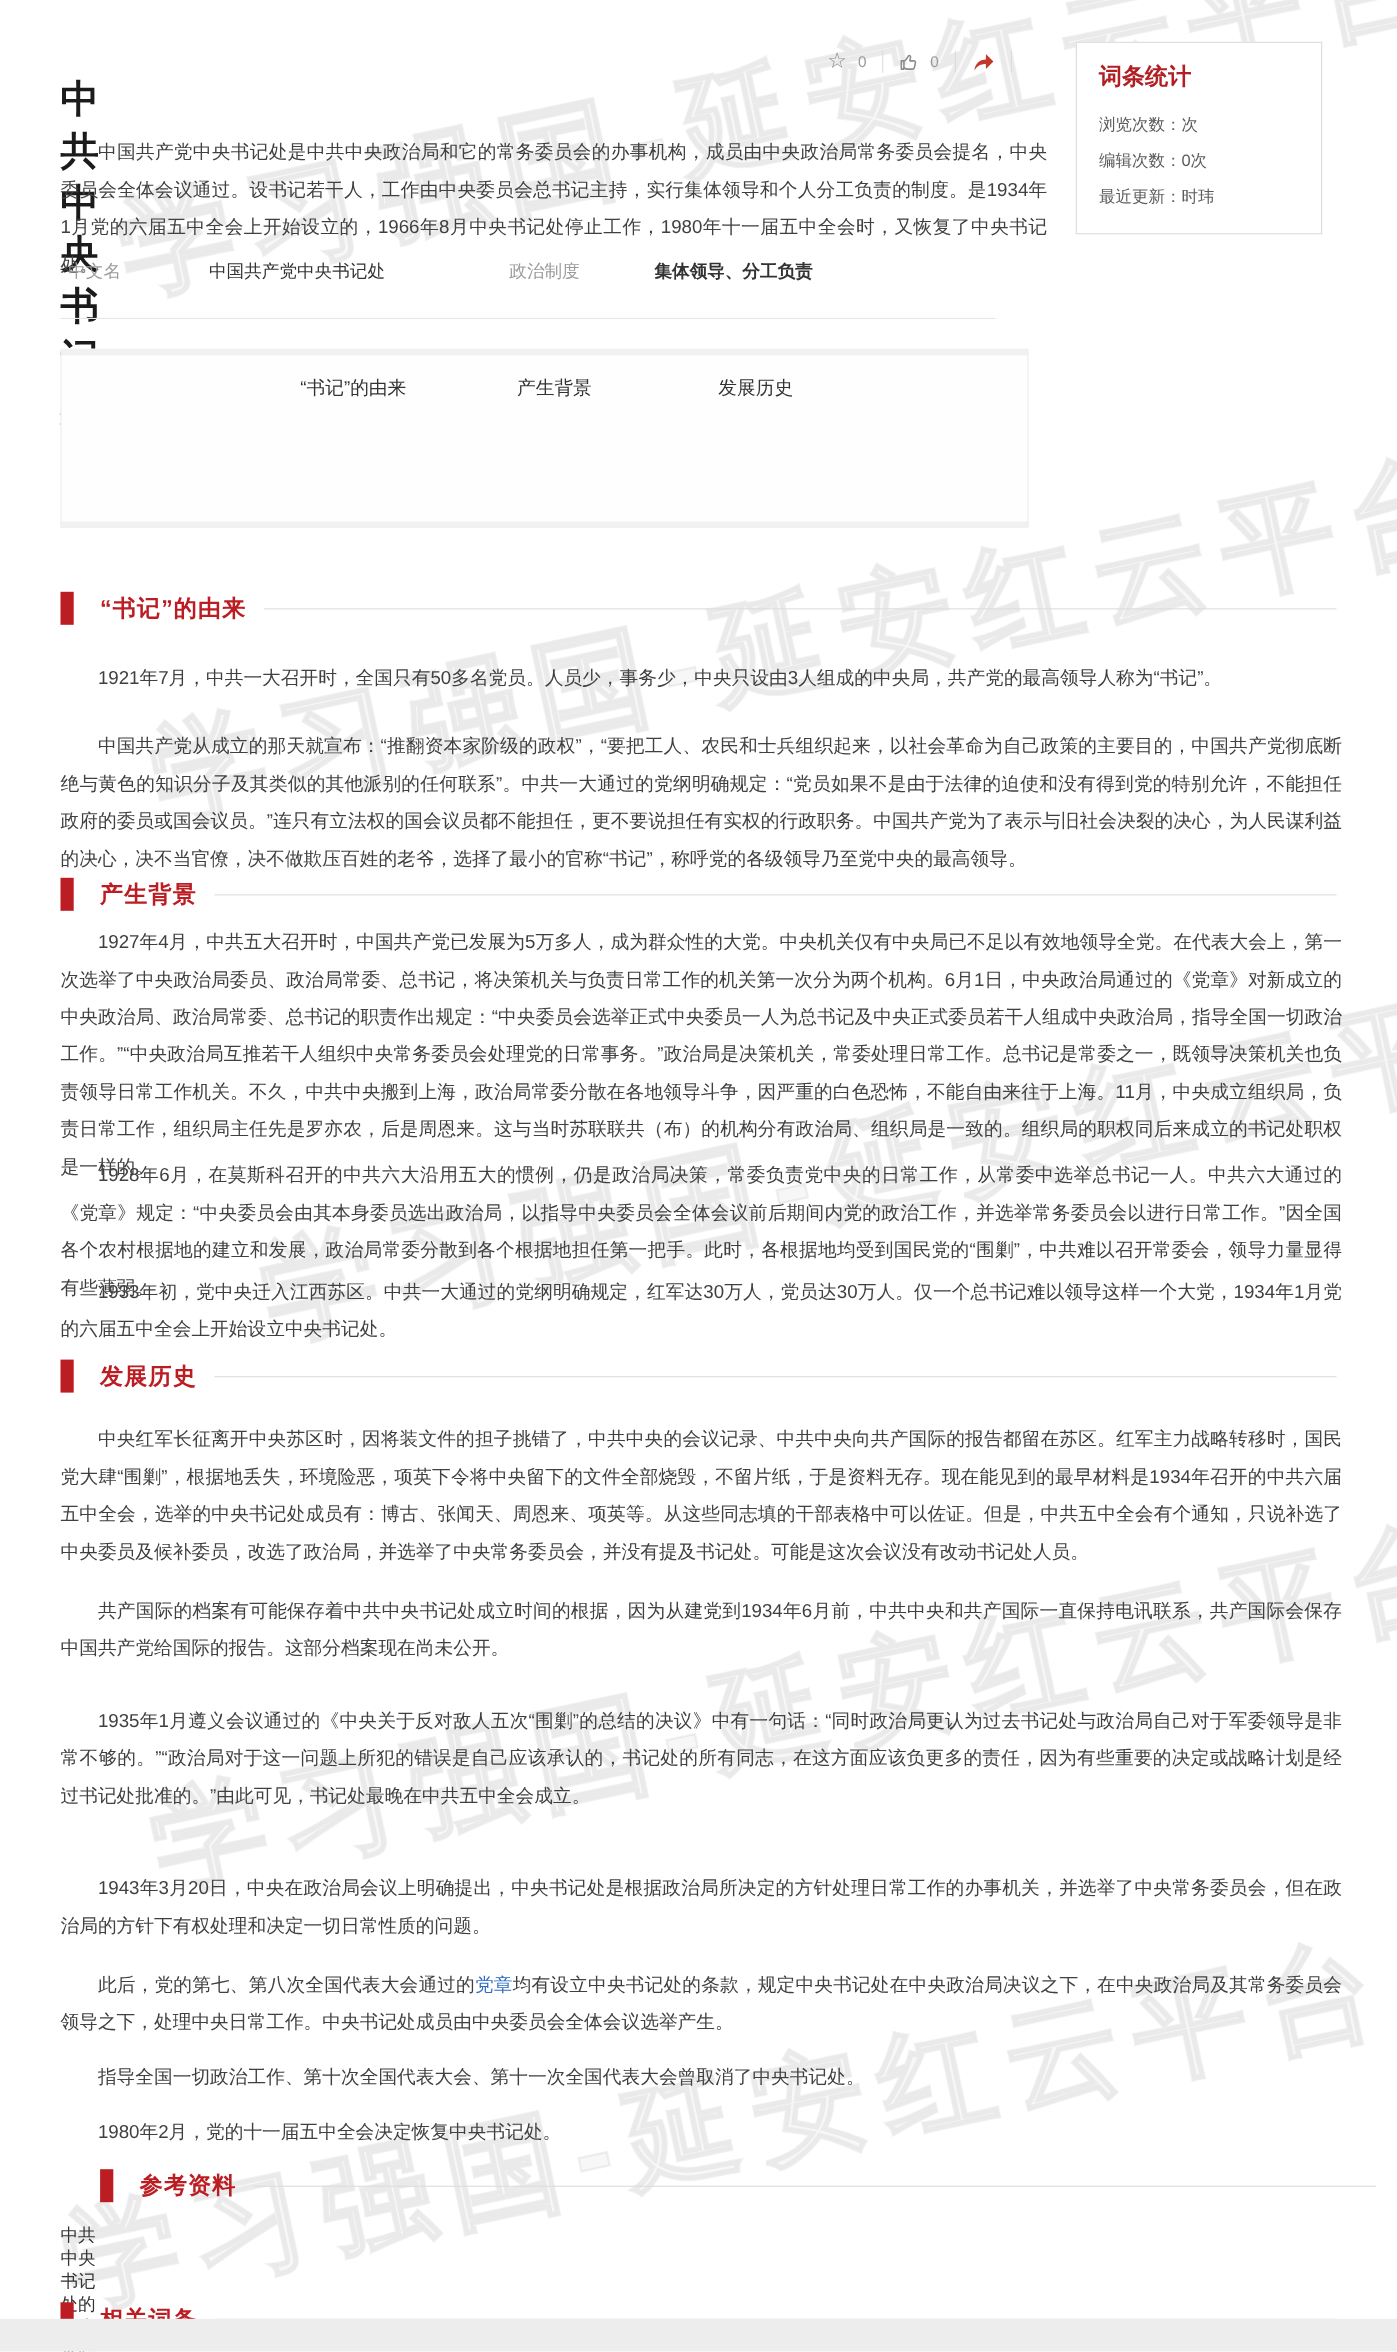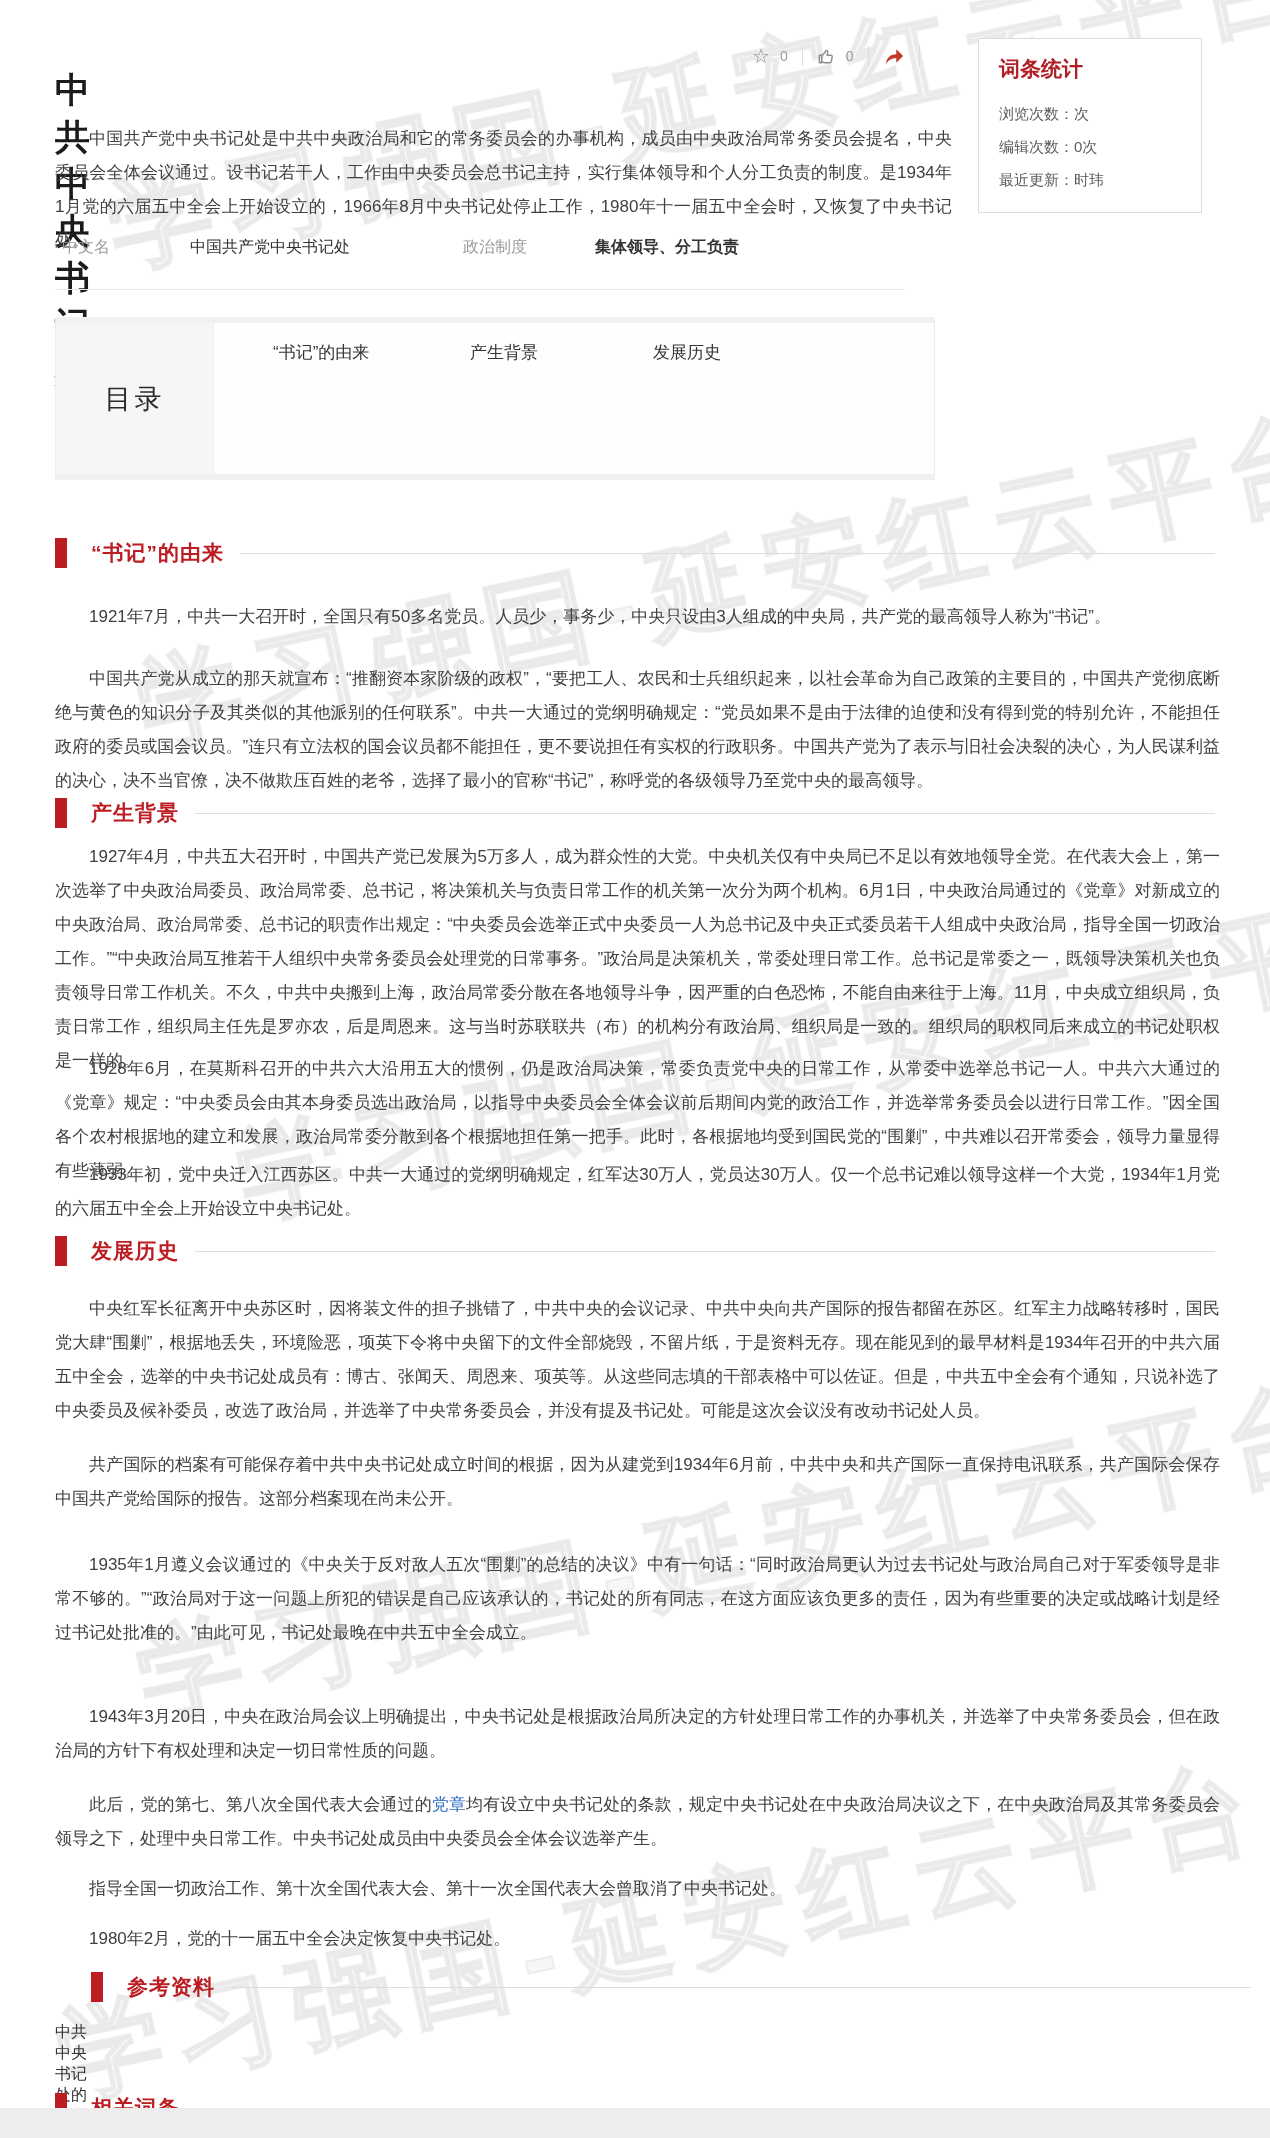--- a/index.html
+++ b/index.html
@@ -131,21 +131,20 @@
 
   <div class="info-row">
     <span class="lab lab1">中文名</span>
     <span class="val val1">中国共产党中央书记处</span>
     <span class="lab lab2">政治制度</span>
     <span class="val val2">集体领导、分工负责</span>
   </div>
   <div class="info-divider"></div>
 
   <div class="toc">
-    <div class="toc-label">目录</div>
     <span class="toc-item toc-i0">“书记”的由来</span>
     <span class="toc-item toc-i1">产生背景</span>
     <span class="toc-item toc-i2">发展历史</span>
   </div>
 
   <div class="sec-heading" style="top:538px;">
     <span class="sec-bar"></span>
     <span class="sec-title">“书记”的由来</span>
     <span class="sec-line"></span>
   </div>

